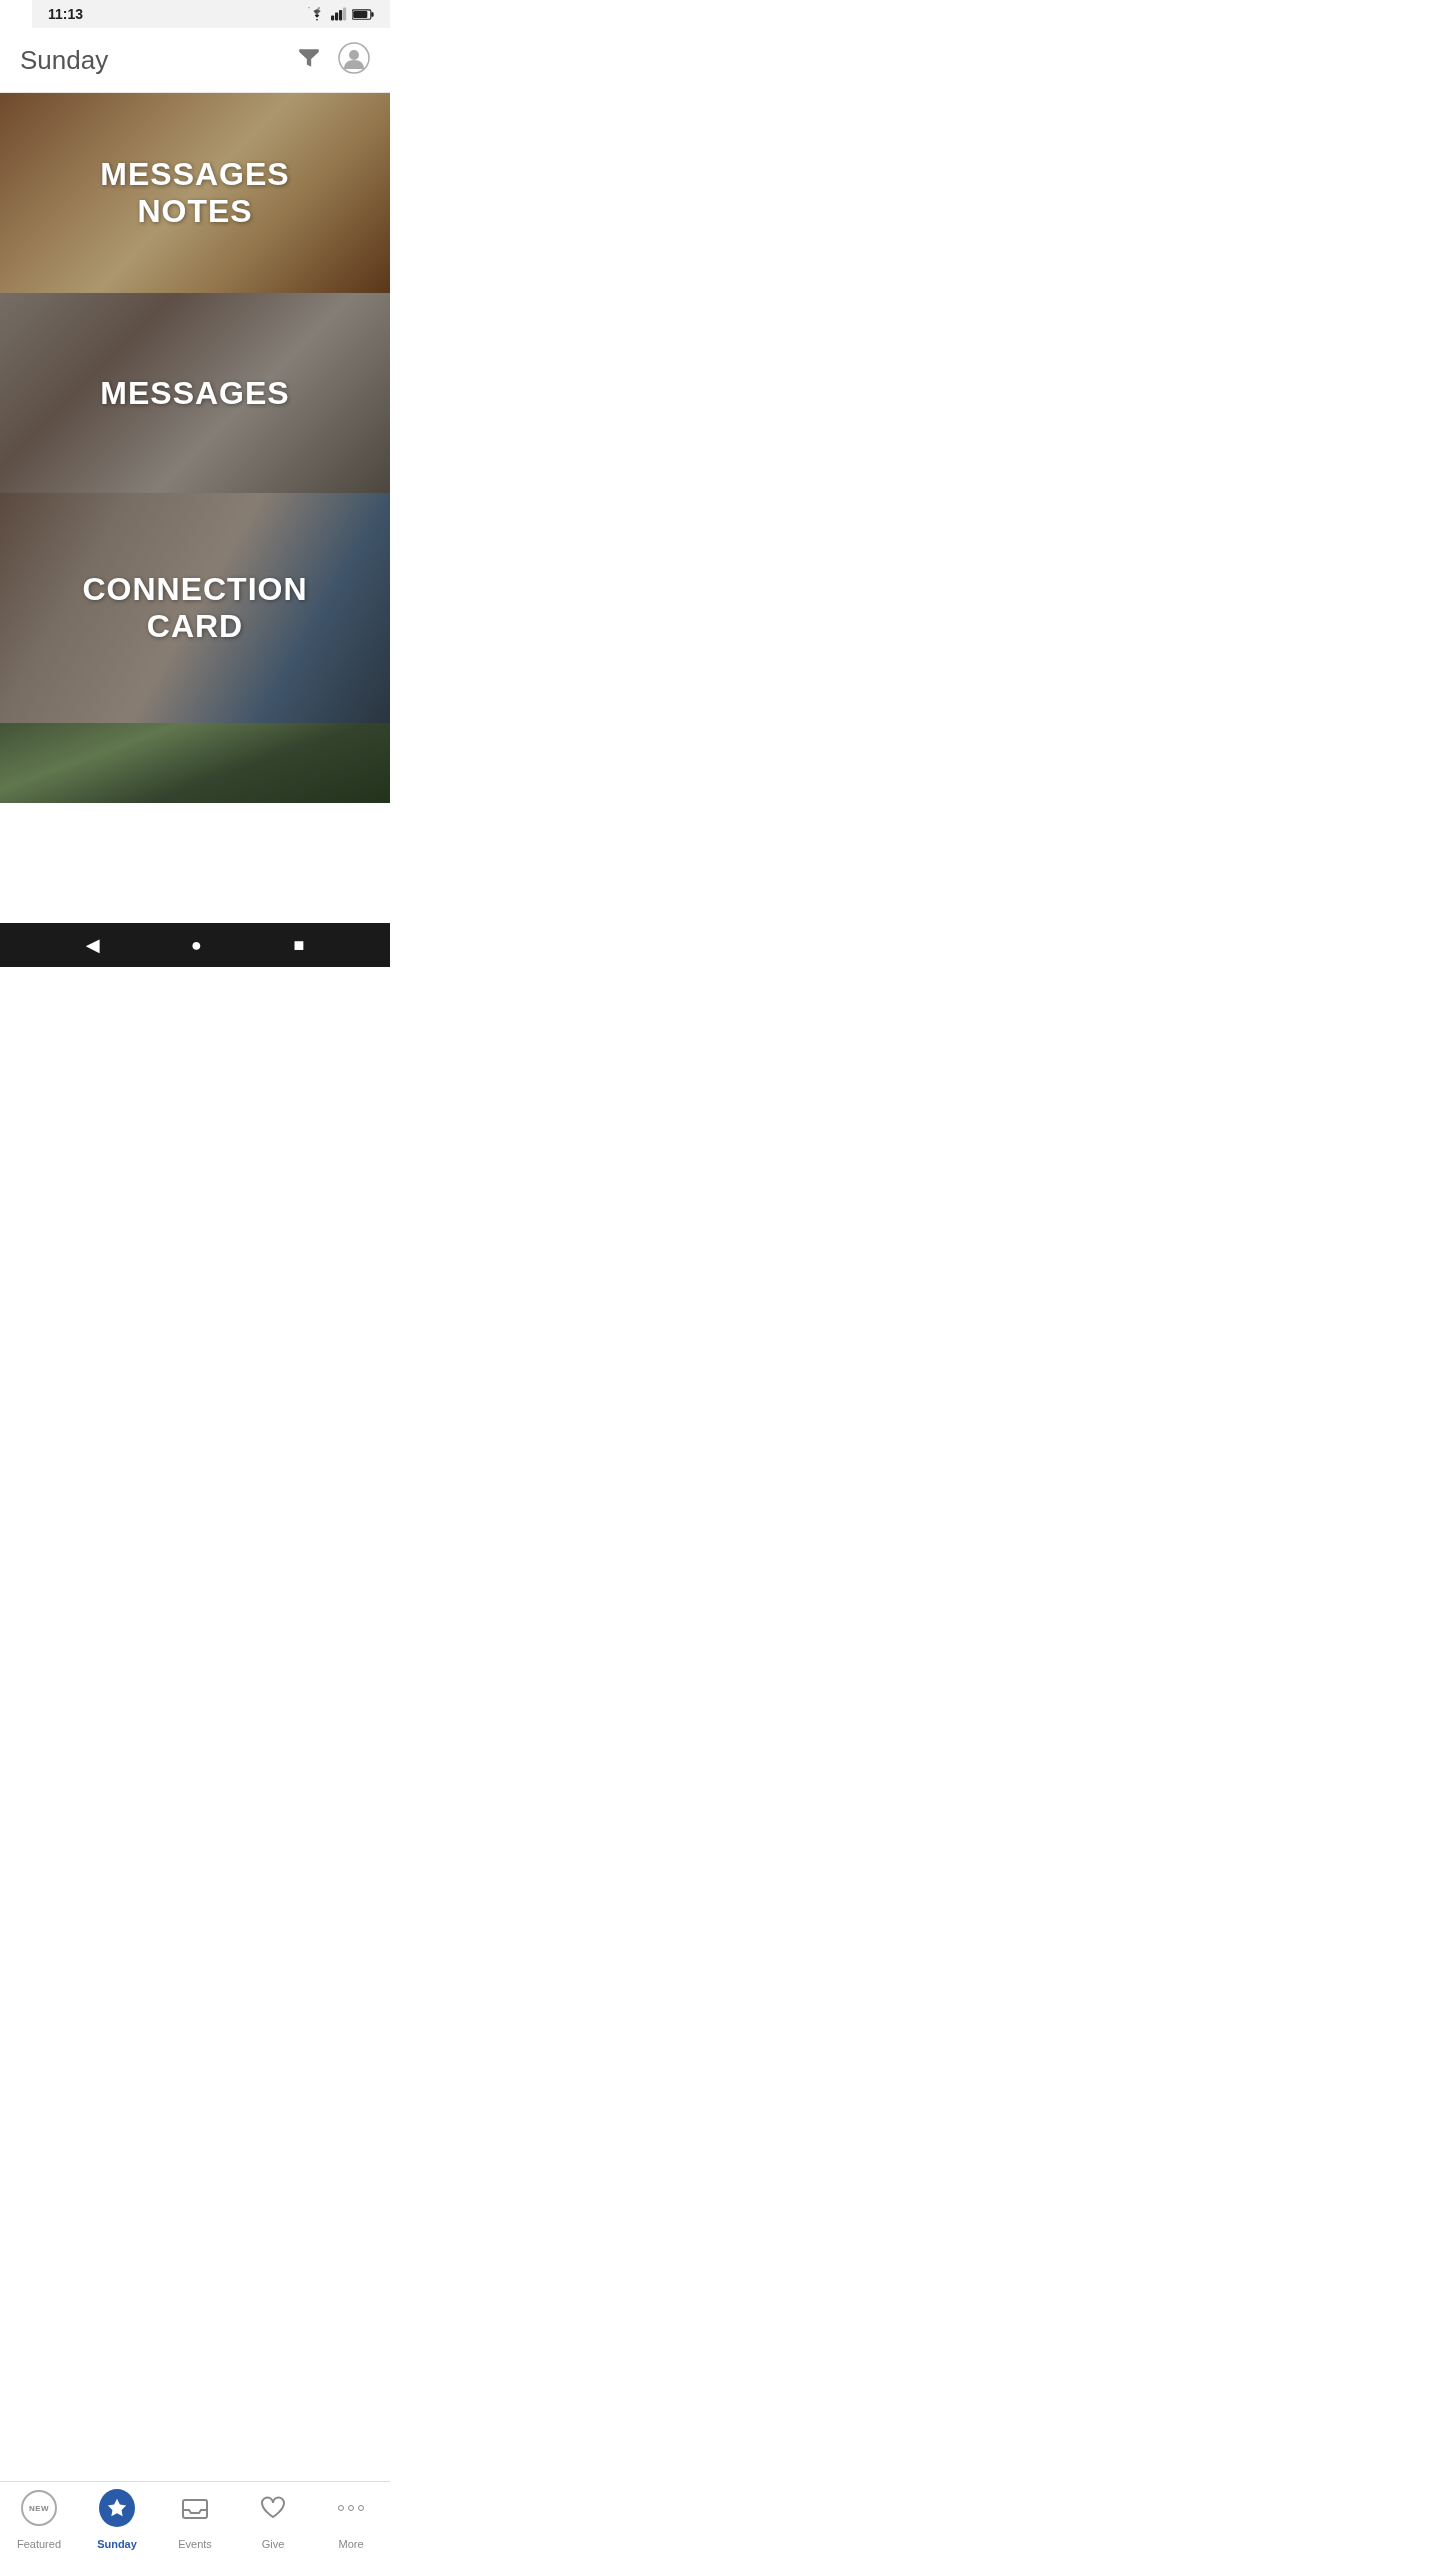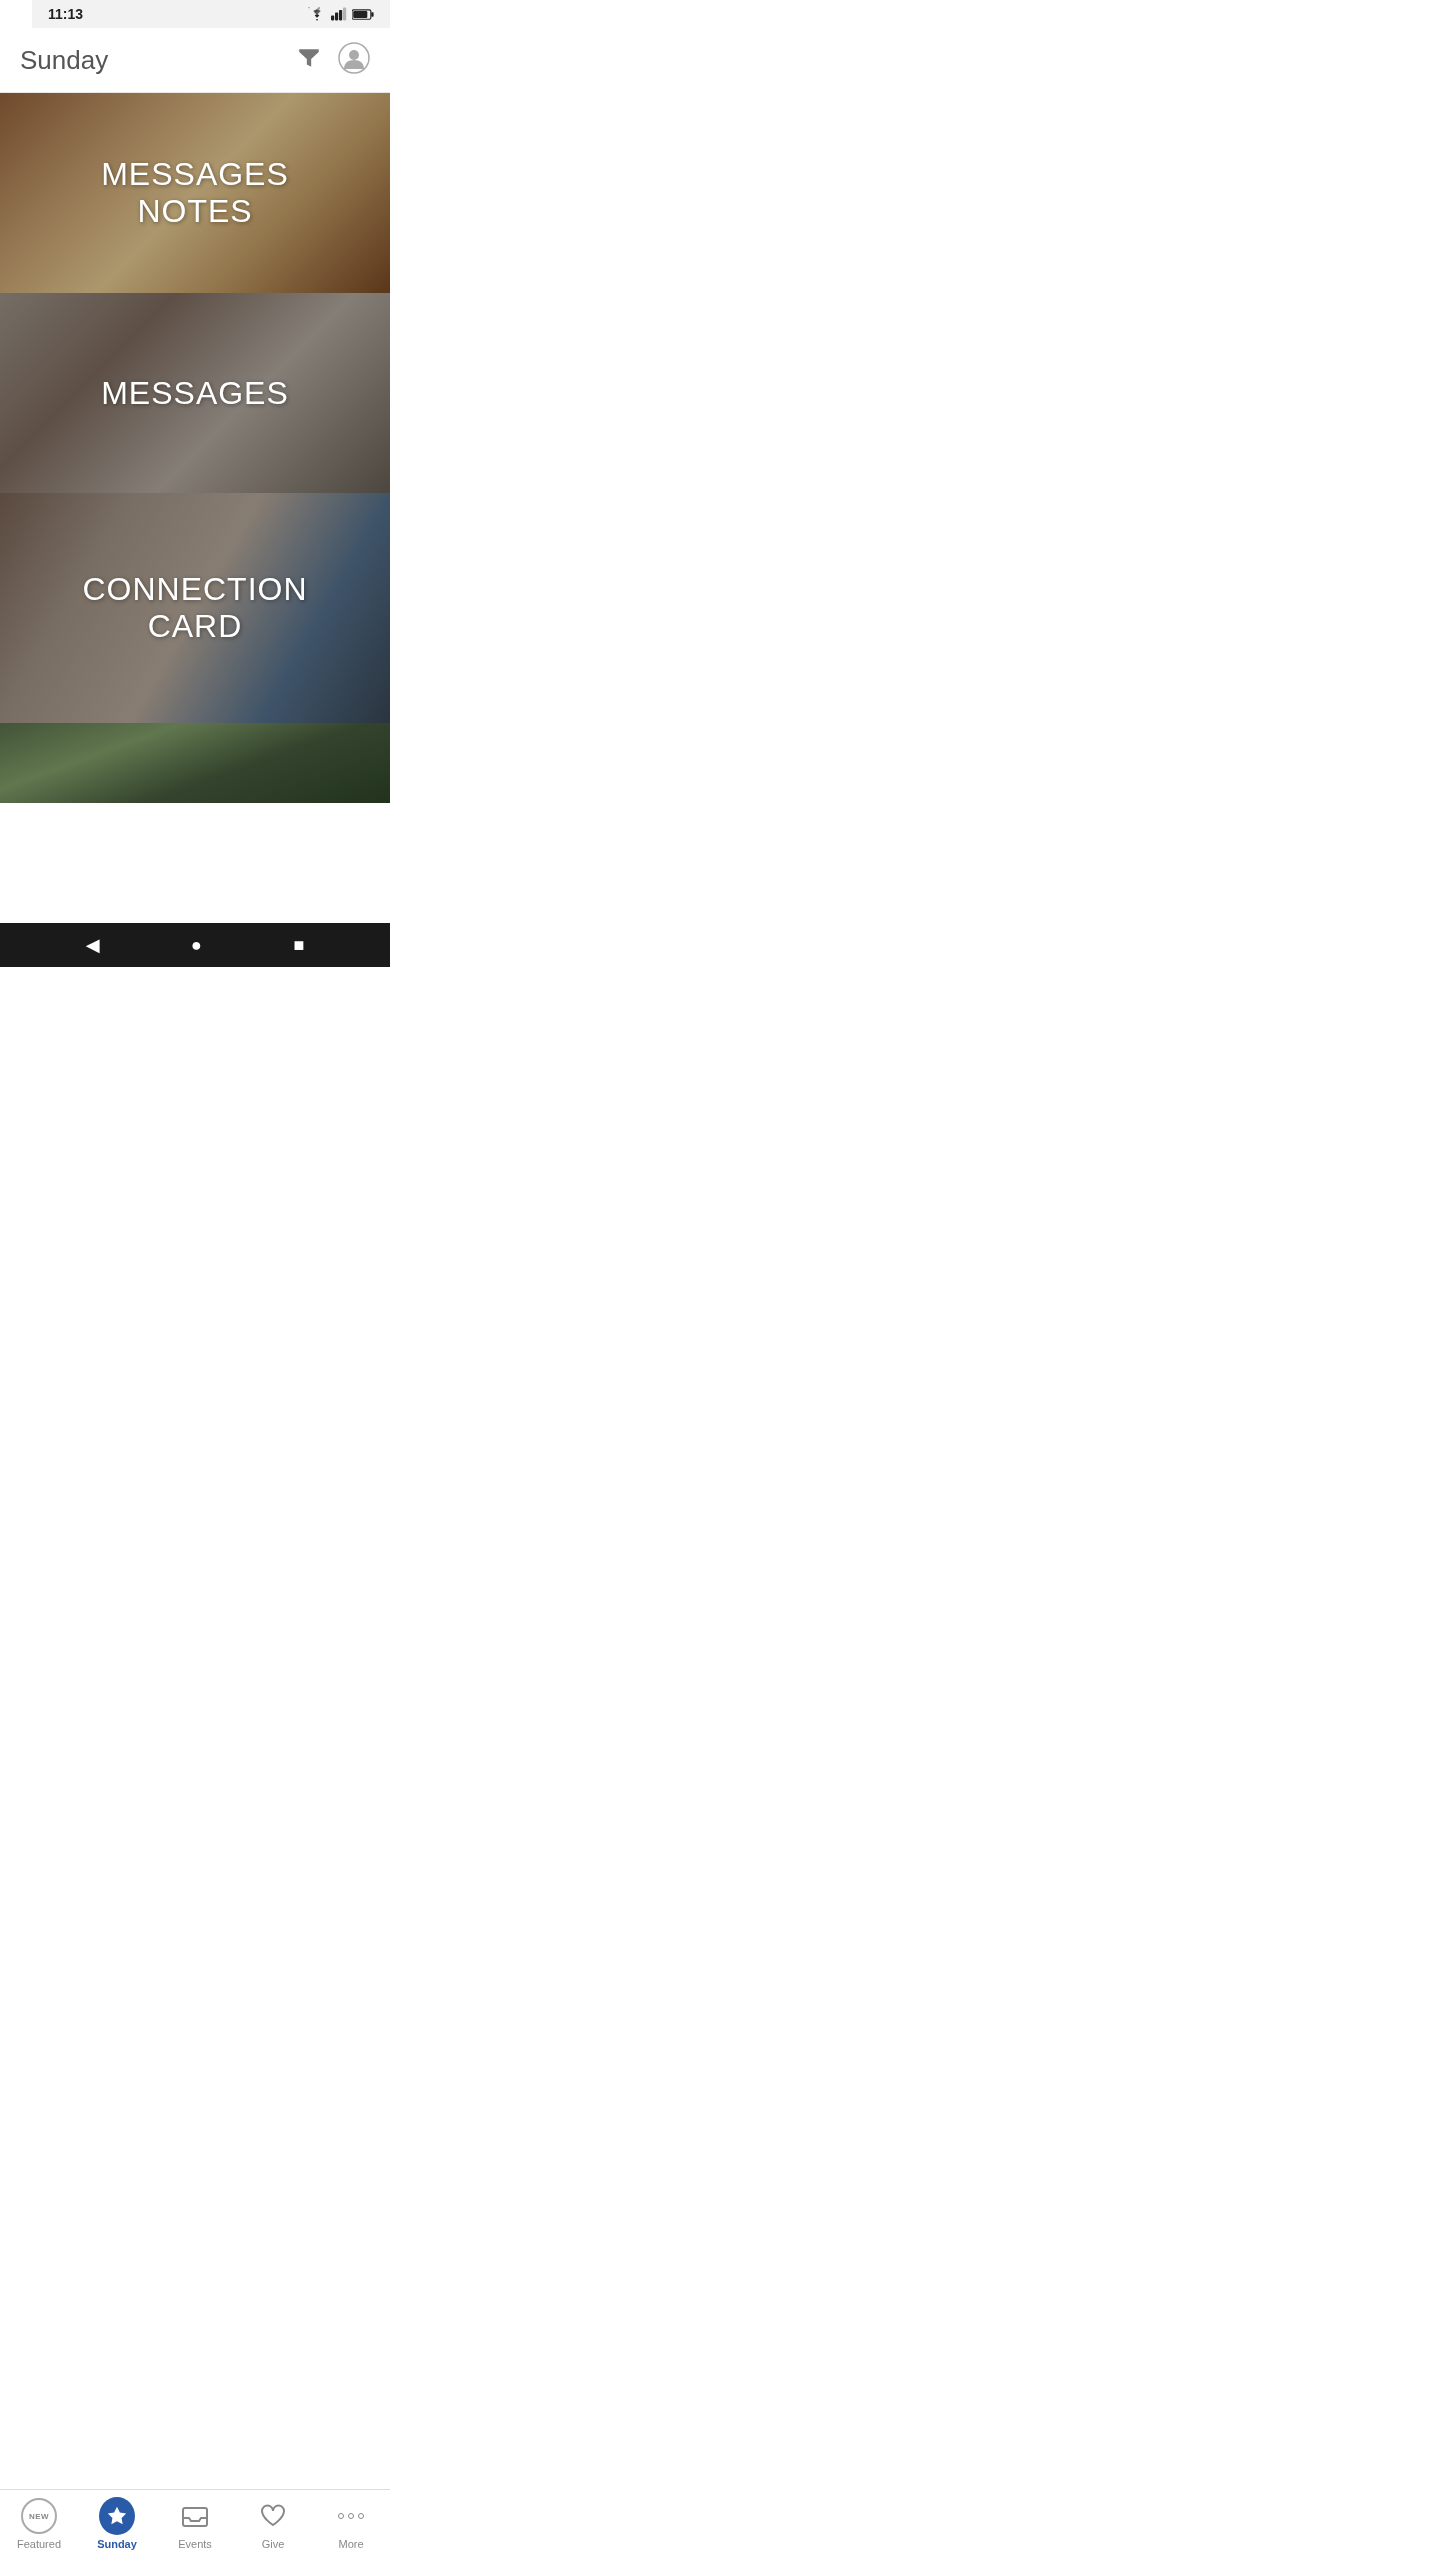--- a/index.html
+++ b/index.html
@@ -84,21 +84,21 @@
       left: 0;
     }
 
     .card-label {
       position: absolute;
       top: 50%;
       left: 50%;
       transform: translate(-50%, -50%);
       color: #fff;
       font-size: 32px;
-      font-weight: 400;
+      font-weight: 700;
       text-align: center;
       text-transform: uppercase;
       letter-spacing: 1px;
       text-shadow: 1px 1px 4px rgba(0,0,0,0.4);
       line-height: 1.15;
       white-space: pre-line;
     }
 
     
     .card-messages-notes {
@@ -151,21 +151,21 @@
       display: flex;
       justify-content: space-around;
       align-items: center;
       padding: 8px 0 10px;
       z-index: 100;
     }
     .nav-item {
       display: flex;
       flex-direction: column;
       align-items: center;
-      gap: 4px;
+      gap: 12px;
       cursor: pointer;
       flex: 1;
     }
     .nav-icon-wrap {
       width: 36px;
       height: 36px;
       display: flex;
       align-items: center;
       justify-content: center;
     }

